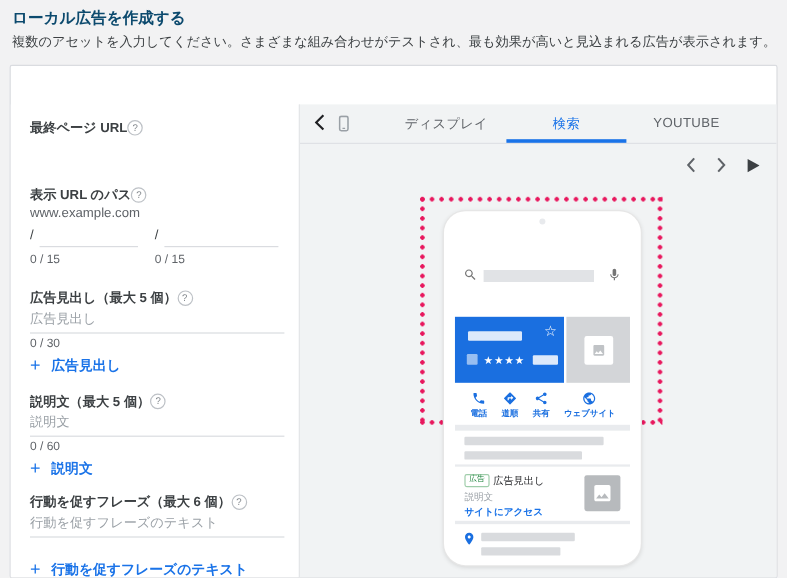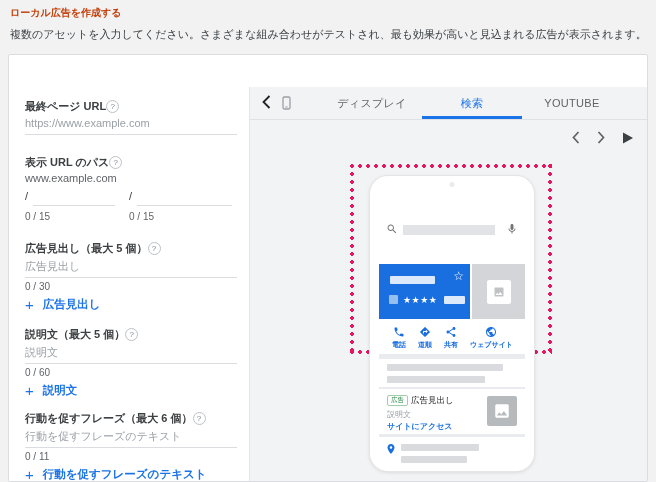--- a/index.html
+++ b/index.html
@@ -1,19 +1,19 @@
 <!DOCTYPE html>
 <html><head>
 <meta charset="utf-8">
 <style>
   html,body{margin:0;padding:0;}
   .stage{position:relative;width:656px;height:482px;background:#f2f2f3;overflow:hidden;
     font-family:"Liberation Sans","DejaVu Sans",sans-serif;color:#3c4043;}
   
-  .page-title{position:absolute;left:10px;top:6px;font-size:10px;font-weight:bold;color:#c2410c;}
+  .page-title{position:absolute;left:10px;top:6px;font-size:13px;font-weight:bold;color:#0c4a6e;}
   .page-subtitle{position:absolute;left:10px;top:27px;font-size:11px;color:#3c4043;}
   
   .card{position:absolute;left:8px;top:54px;width:640px;height:428px;background:#fff;
     border:1px solid #dadce0;border-radius:2px;box-sizing:border-box;}
   .card-header{position:absolute;left:0;top:0;right:0;height:32px;display:flex;align-items:center;
     justify-content:space-between;padding:0 16px;border-bottom:1px solid #e8eaed;box-sizing:border-box;}
   .card-title{font-size:12.5px;color:#3c4043;}
   .chev-btn{display:flex;align-items:center;cursor:pointer;}
   .card-body{position:absolute;top:32px;left:0;right:0;bottom:0;}
   
@@ -109,21 +109,20 @@
   <div class="card">
 
     <div class="card-body">
 
       <div class="left-col">
 
         <div class="f-label" style="top:12px">
           <span>最終ページ URL</span>
           <span class="qmark">?</span>
         </div>
-        <input class="f-input" style="top: 30px;" placeholder="https://www.example.com">
 
         <div class="f-label" style="top:68px">
           <span>表示 URL のパス</span>
           <span class="qmark">?</span>
         </div>
         <div class="f-static" style="top:85px">www.example.com</div>
 
         <div class="path-grp" style="left:16px;top:101px">
           <span class="slash">/</span>
           <input class="path-input" style="width: 82px;">
@@ -155,21 +154,20 @@
         <div class="add-link" style="top:296px">
           <span class="plus">+</span>
           <span>説明文</span>
         </div>
 
         <div class="f-label" style="top:324px">
           <span>行動を促すフレーズ（最大 6 個）</span>
           <span class="qmark">?</span>
         </div>
         <input class="f-input" style="top: 343px;" placeholder="行動を促すフレーズのテキスト">
-        <div class="f-counter" style="left:16px;top:364px;width:212px">0 / 11</div>
         <div class="add-link" style="top:380px">
           <span class="plus">+</span>
           <span>行動を促すフレーズのテキスト</span>
         </div>
       </div>
 
       <div class="right-col">
 
         <div class="tabbar">
           <span class="back-btn">

